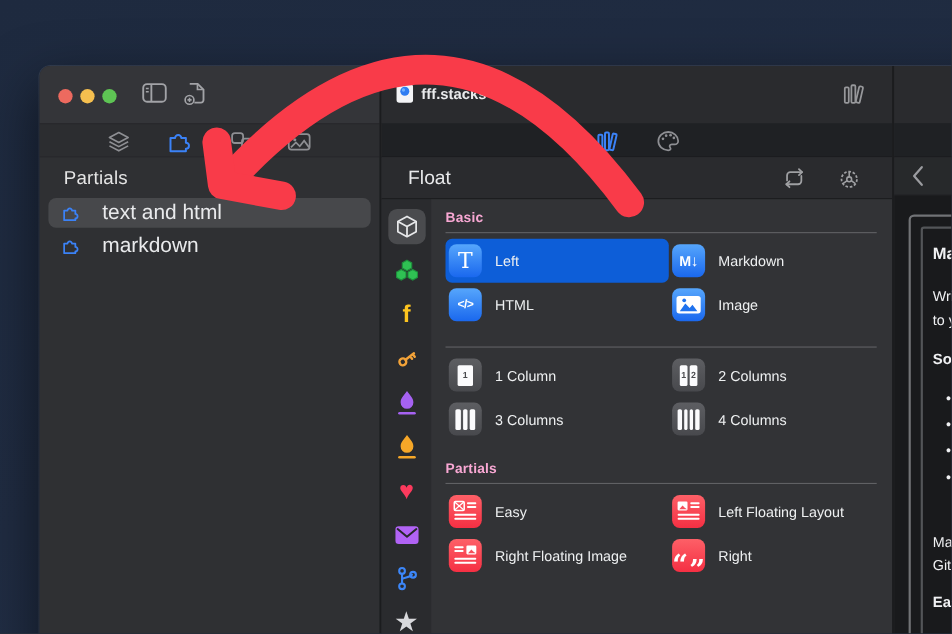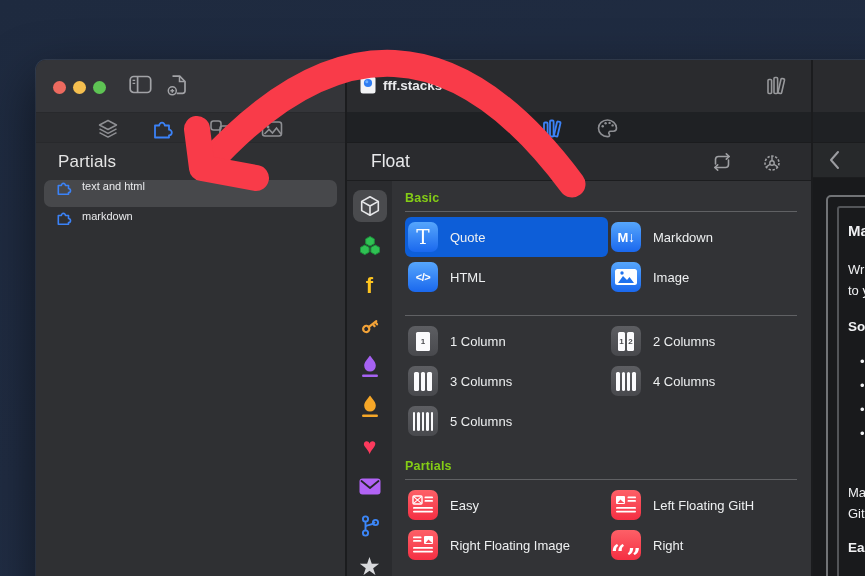--- a/index.html
+++ b/index.html
@@ -20,22 +20,22 @@
   .traffic { position:absolute; top:21px; width:13px; height:13px; border-radius:50%; }
   .t-red{ left:17px; background:#ed6a5f; } .t-yellow{ left:37px; background:#f5bf4f; }
   .t-green{ left:57px; background:#5ec454; }
   .tb-ic { position:absolute; top:15px; color:#a2a3a7; }
   .sb-tabs { height:31px; background:#2c2d30; border-top:1px solid #28292c; border-bottom:1px solid #28292c;
     position:relative; flex:0 0 auto; }
   .sb-tabs .tab { position:absolute; top:4px; width:26px; height:24px; display:flex; align-items:center; justify-content:center; color:#8e8f93; }
   .sb-header { height:37px; display:flex; align-items:center; padding-left:22px; flex:0 0 auto; }
   .sb-header span { color:#e5e5e5; font-size:17px; font-weight:500; letter-spacing:.2px; }
   .sb-list { flex:1; padding:0 8px; }
-  .sb-row { height:27px; display:flex; align-items:flex-start; gap:9px; padding-left:12px;
-    border-radius:7px; margin-bottom:3px; color:#e9eaec; font-size:11px; }
+  .sb-row { height:27px; display:flex; align-items:center; gap:20px; padding-left:12px;
+    border-radius:7px; margin-bottom:3px; color:#e9eaec; font-size:19px; }
   .sb-row.sel { background:#47484b; }
 
   
   .vsep1 { position:absolute; left:309px; top:0; width:2px; height:100%; background:#1b1c1e; }
   .vsep2 { position:absolute; left:775px; top:0; width:2px; height:100%; background:#1b1c1e; }
 
   
   .main { position:absolute; left:311px; top:0; width:464px; height:100%;
     display:flex; flex-direction:column; background:#323336; }
   .m-titlebar { height:52px; background:#2a2b2e; position:relative; flex:0 0 auto; }
@@ -52,21 +52,21 @@
   
   .strip { width:45px; background:#2a2b2e; display:flex; flex-direction:column; align-items:center; padding-top:5px; flex:0 0 auto; }
   .strip .slot { width:45px; height:40px; display:flex; align-items:center; justify-content:center; }
   .slot .selbg { width:34px; height:32px; border-radius:8px; background:#4a4b4e; display:flex; align-items:center; justify-content:center; }
   .g-heart { color:#fc3a5d; font-size:23px; line-height:1; }
   .g-star { color:#d8d9dc; font-size:25px; line-height:1; }
   .g-f { color:#fdc41f; font-size:22px; font-weight:800; line-height:1; }
 
   
   .slist { flex:1; padding:10px 14px 0 13px; overflow:hidden; }
-  .sec-label { color:#84cc16; font-size:12.5px; font-weight:700; letter-spacing:.2px; }
+  .sec-label { color:#f9a8d4; font-size:12.5px; font-weight:700; letter-spacing:.2px; }
   .sec-rule { border-bottom:1px solid #606164; margin-top:6px; }
   .sec-grid { display:grid; grid-template-columns:203px 1fr; margin-top:5px; }
   .sec { margin-bottom:18px; }
   .item { height:40px; display:flex; align-items:center; gap:12px; padding:3px 8px 3px 3px; border-radius:6px; }
   .item.sel { background:#0d5ed8; }
   .item .lbl { color:#eef0f1; font-size:13px; white-space:nowrap; }
   .sic { width:30px; height:30px; border-radius:7px; flex:0 0 auto;
     display:flex; align-items:center; justify-content:center; position:relative; overflow:hidden; }
   .sic.blue { background:linear-gradient(180deg,#56a6fc,#1a68ee); }
   .sic.gray { background:linear-gradient(180deg,#5d5e62,#48494d); }
@@ -307,21 +307,21 @@
         <div class="slist">
 
           <div class="sec">
             <div class="sec-label">Basic</div>
             <div class="sec-rule"></div>
             <div class="sec-grid">
               <div class="item sel">
                 <div class="sic blue">
                     <span class="t-serif">T</span>
                   </div>
-                <span class="lbl">Quote</span>
+                <span class="lbl">Left</span>
               </div>
               <div class="item">
                 <div class="sic blue">
                     <span class="md">M</span>
                     <span class="md" style="font-size:14px;">↓</span>
                   </div>
                 <span class="lbl">Markdown</span>
               </div>
               <div class="item">
                 <div class="sic blue">
@@ -381,32 +381,20 @@
               <div class="item">
                 <div class="sic gray">
                     <div class="colbars">
                       <div class="cbar" style="width:3.4px;"></div>
                       <div class="cbar" style="width:3.4px;"></div>
                       <div class="cbar" style="width:3.4px;"></div>
                       <div class="cbar" style="width:3.4px;"></div>
                     </div>
                   </div>
                 <span class="lbl">4 Columns</span>
-              </div>
-              <div class="item">
-                <div class="sic gray">
-                    <div class="colbars">
-                      <div class="cbar" style="width:2.6px;"></div>
-                      <div class="cbar" style="width:2.6px;"></div>
-                      <div class="cbar" style="width:2.6px;"></div>
-                      <div class="cbar" style="width:2.6px;"></div>
-                      <div class="cbar" style="width:2.6px;"></div>
-                    </div>
-                  </div>
-                <span class="lbl">5 Columns</span>
               </div>
             </div>
           </div>
 
           <div class="sec">
             <div class="sec-label">Partials</div>
             <div class="sec-rule"></div>
             <div class="sec-grid">
               <div class="item">
                 <div class="sic red">
@@ -425,21 +413,21 @@
                 <div class="sic red">
                   <svg width="30" height="30" viewBox="0 0 30 30">
                       <rect x="5" y="6" width="9" height="8" rx="1" fill="#fff"></rect>
                       <polygon points="6.5,13 9.5,9.5 11.5,11.5 13.5,13" fill="#f5505c"></polygon>
                       <rect x="16.5" y="6.5" width="8.5" height="1.8" rx="0.9" fill="#fff"></rect>
                       <rect x="16.5" y="10" width="8.5" height="1.8" rx="0.9" fill="#fff"></rect>
                       <rect x="5" y="17" width="20" height="1.8" rx="0.9" fill="#fff"></rect>
                       <rect x="5" y="20.7" width="20" height="1.8" rx="0.9" fill="#fff"></rect>
                     </svg>
                 </div>
-                <span class="lbl">Left Floating GitH</span>
+                <span class="lbl">Left Floating Layout</span>
               </div>
               <div class="item">
                 <div class="sic red">
                   <svg width="30" height="30" viewBox="0 0 30 30">
                       <rect x="16" y="6" width="9" height="8" rx="1" fill="#fff"></rect>
                       <polygon points="17.5,13 20.5,9.5 22.5,11.5 24.5,13" fill="#f5505c"></polygon>
                       <rect x="5" y="6.5" width="8.5" height="1.8" rx="0.9" fill="#fff"></rect>
                       <rect x="5" y="10" width="8.5" height="1.8" rx="0.9" fill="#fff"></rect>
                       <rect x="5" y="17" width="20" height="1.8" rx="0.9" fill="#fff"></rect>
                       <rect x="5" y="20.7" width="20" height="1.8" rx="0.9" fill="#fff"></rect>

